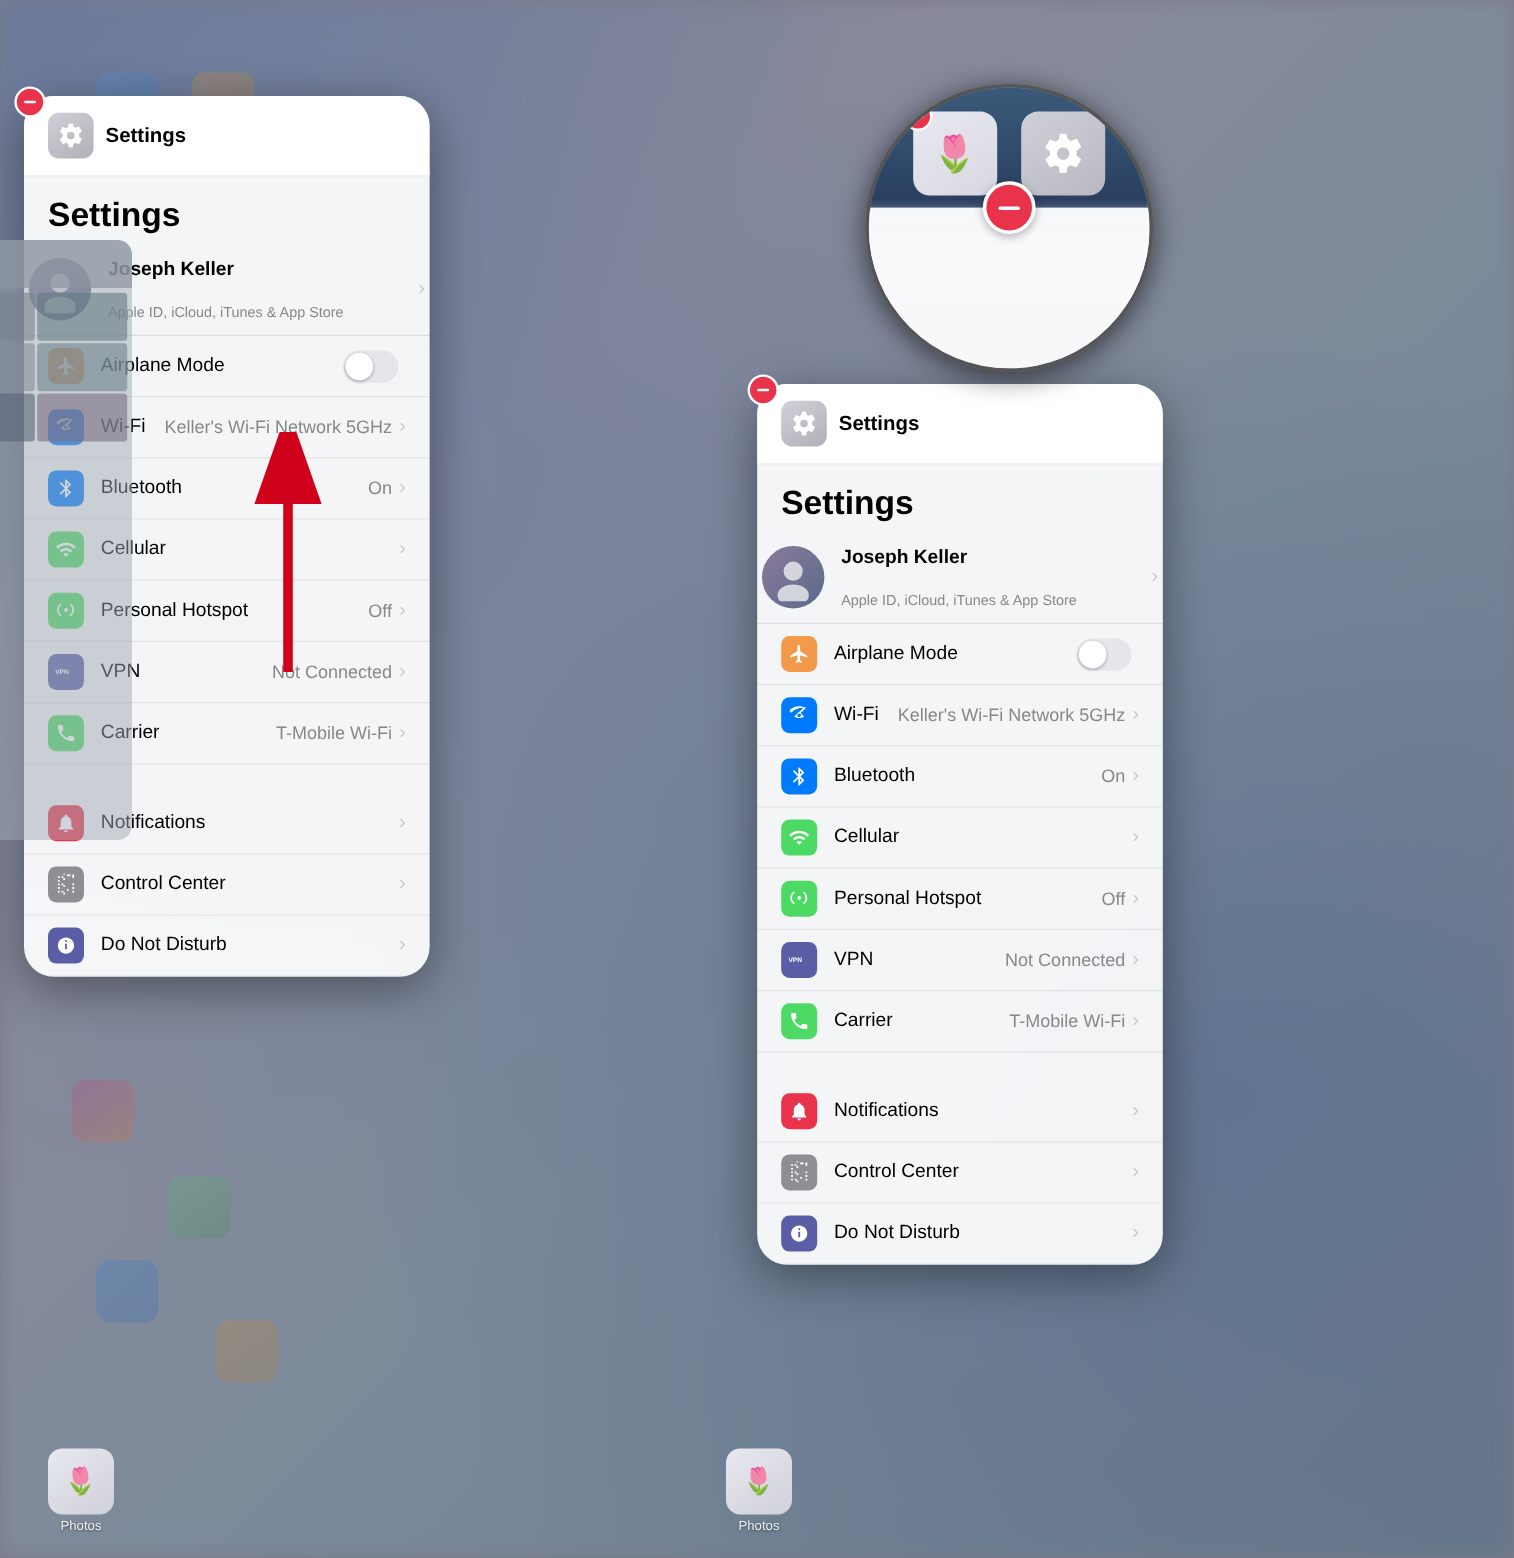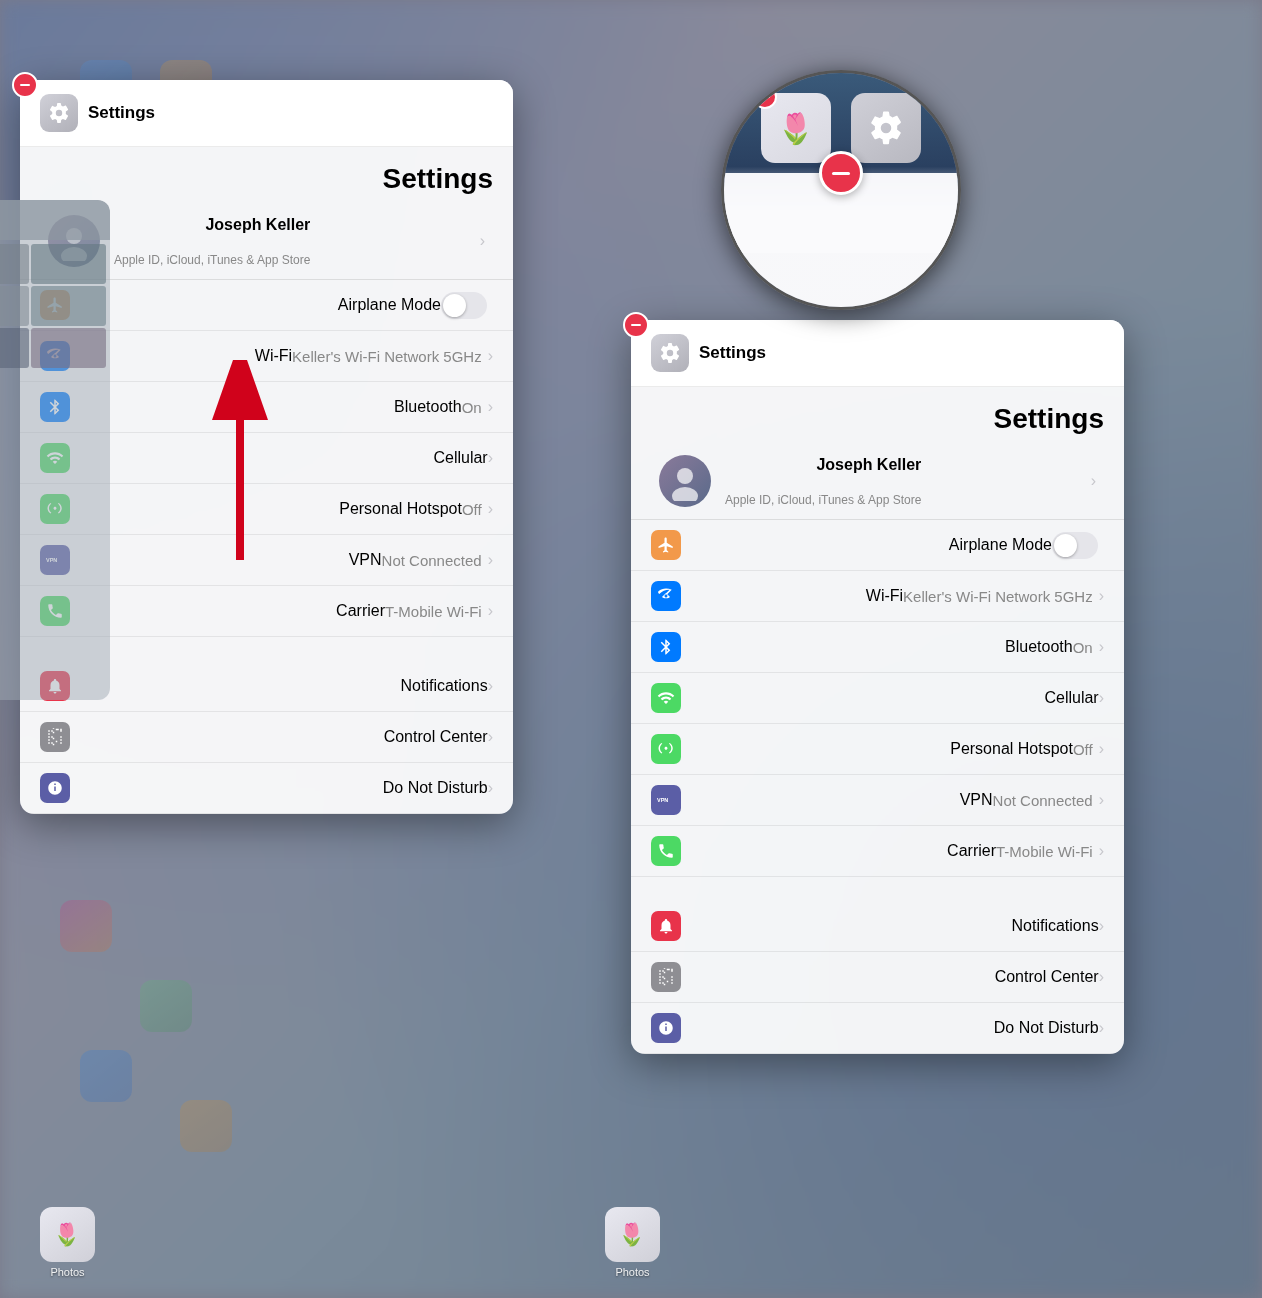--- a/index.html
+++ b/index.html
@@ -41,27 +41,26 @@
       align-items: center;
       z-index: 10;
     }
 
     .panel-wrapper.left { left: 20px; }
     .panel-wrapper.right { left: 631px; }
 
     
     .app-card {
       background: rgba(255,255,255,0.92);
-      border-radius: 14px;
-      width: 493px;
+      border-radius: 25px;
+      width: 338px;
       padding: 0;
       overflow: hidden;
       box-shadow: 0 10px 40px rgba(0,0,0,0.4);
       position: relative;
-      text-align: right;
     }
 
     .card-header {
       display: flex;
       align-items: center;
       padding: 14px 20px;
       border-bottom: 1px solid rgba(0,0,0,0.08);
       background: rgba(255,255,255,0.95);
     }
 
@@ -118,21 +117,21 @@
     .settings-title {
       font-size: 28px;
       font-weight: 700;
       color: #000;
       padding: 16px 20px 8px;
     }
 
     .user-row {
       display: flex;
       align-items: center;
-      padding: 12px 28px;
+      padding: 12px 4px;
       border-bottom: 1px solid rgba(0,0,0,0.1);
       cursor: pointer;
     }
 
     .avatar {
       width: 52px;
       height: 52px;
       border-radius: 50%;
       background: linear-gradient(135deg, #8a7a9a, #5a6a8a);
       overflow: hidden;

